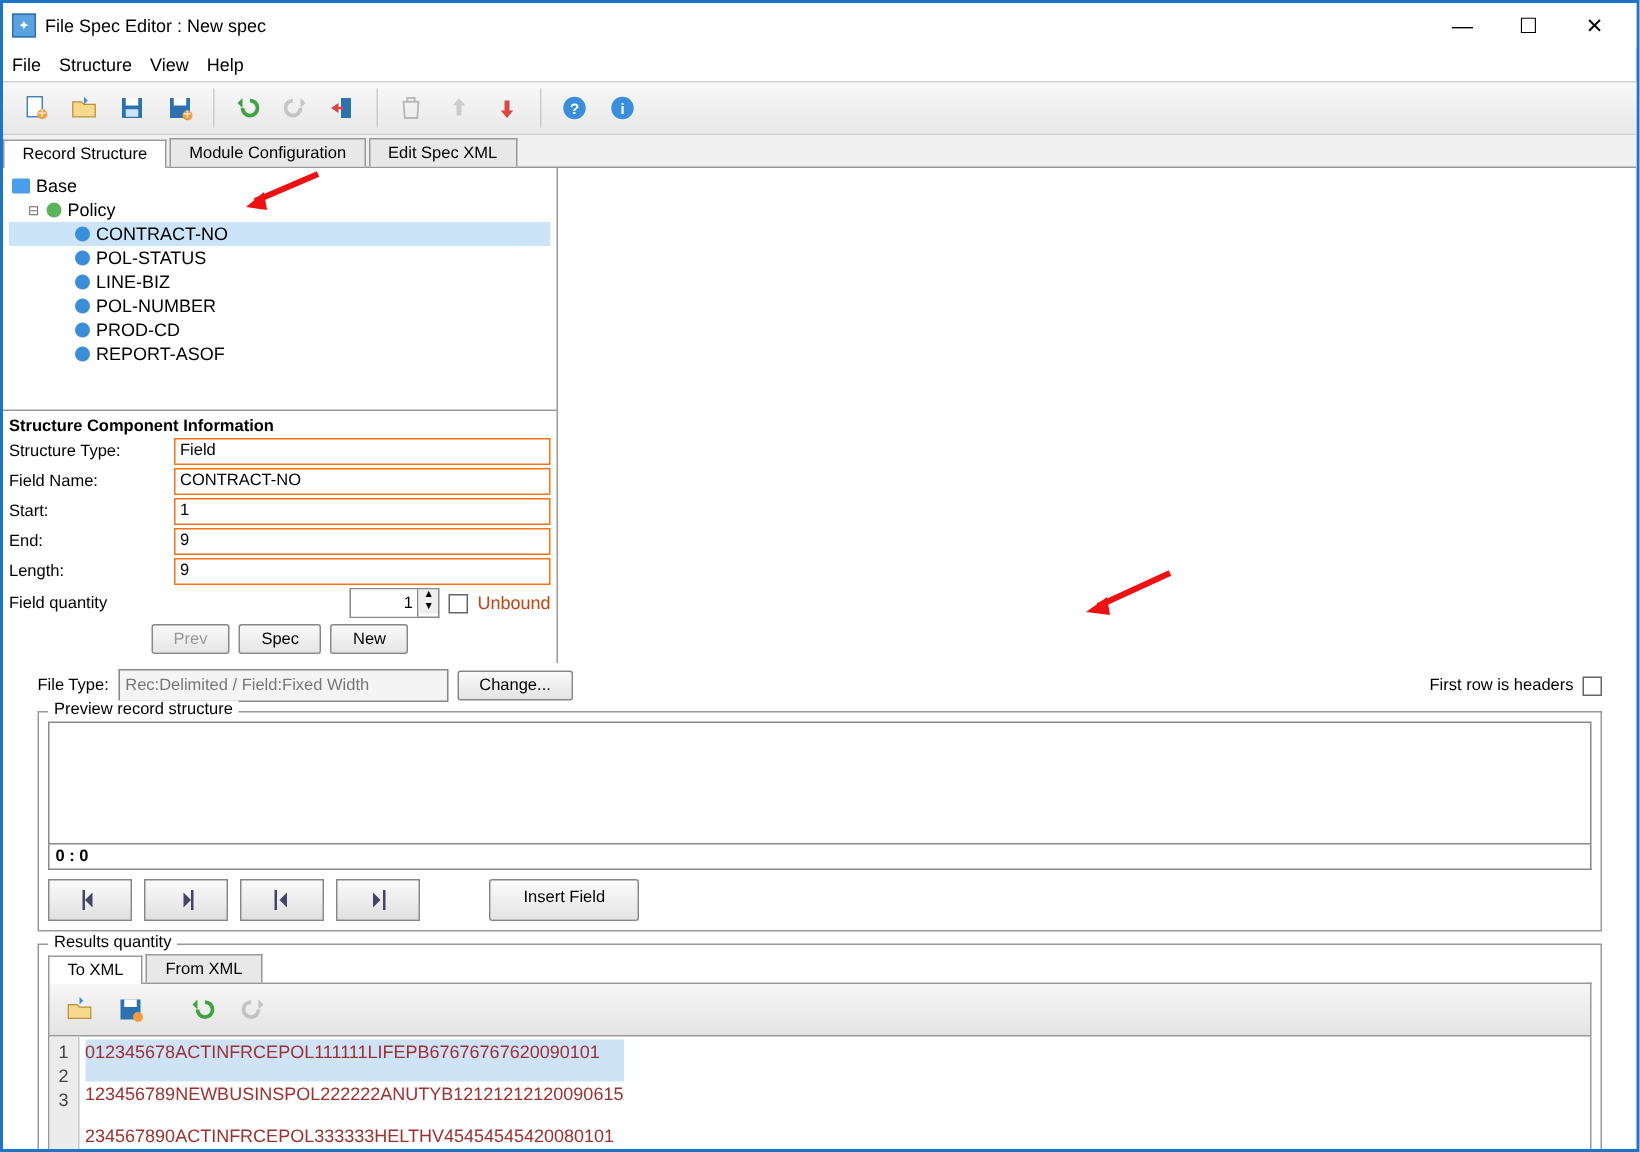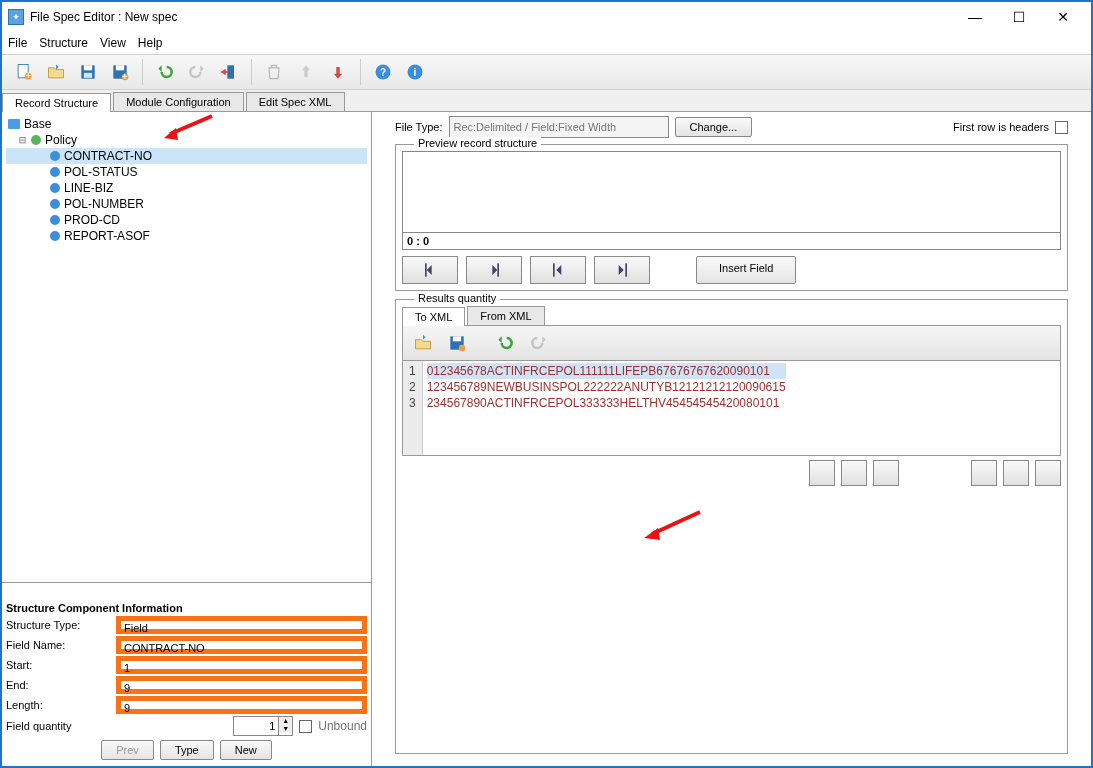--- a/index.html
+++ b/index.html
@@ -41,63 +41,63 @@
 .tree-icon { width:10px; height:10px; border-radius:50%; background:#3a8edb; display:inline-block;}
 .tree-icon.folder { background:#4a9de8; border-radius:1px; width:12px; height:10px;}
 .tree-icon.green { background:#5ab45a; }
 .tree-indent { display:inline-block; }
 .tree-toggle { width:9px; font-size:9px; color:#666; text-align:center;}
 
 
 .red-arrow { position:absolute; pointer-events:none; }
 
 
-.sci { border-top:1px solid #999; padding:17px 4px 6px;}
+.sci { border-top:1px solid #999; padding:2px 4px 6px;margin-top:25px;}
 .sci-title { font-weight:bold; font-size:11px; padding:2px 0;}
 .sci-row { display:flex; align-items:center; margin-bottom:2px;}
 .sci-row label { width:110px; font-size:11px;}
-.sci-row .val { flex:1; border:5px solid #f97316; padding:1px 3px; height:18px; font-size:11px; background:#fff;}
+.sci-row .val { flex:1; border:1px solid #f97316; padding:1px 3px; height:18px; font-size:11px; background:#fff;}
 .sci-btns { display:flex; gap:6px; justify-content:center; margin-top:4px;}
 .btn { border:1px solid #888; background:linear-gradient(#fafafa,#e4e4e4); padding:3px 14px; font-size:11px; border-radius:2px; cursor:default;}
 .btn.disabled { color:#999; }
 
 
 .row { display:flex; align-items:center; gap:6px; margin-bottom:6px;}
 .field-label { font-size:11px;}
 input[type=text].txt { border:1px solid #888; padding:2px 4px; font-size:11px; height:22px;}
 input[type=text].txt[disabled] { background:#f4f4f4; color:#777;}
 .group { border:1px solid #999; padding:6px; position:relative; margin-bottom:8px;}
-.group > .legend { position:absolute; top:-8px; left:18px; background:#fff; padding:0 4px; font-size:11px;}
+.group > .legend { position:absolute; top:-8px; left:6px; background:#fff; padding:0 4px; font-size:11px;}
 .preview-box { border:1px solid #888; background:#fff; height:82px;}
 .status-line { font-size:11px; padding:2px 4px; border:1px solid #888; border-top:none; font-weight:bold;}
 .nav-btns { display:flex; gap:8px; margin-top:6px;}
 .nav-btn { width:56px; height:28px; border:1px solid #888; background:linear-gradient(#fafafa,#e0e0e0); display:flex; align-items:center; justify-content:center;}
 .nav-btn svg { width:20px; height:20px;}
 .insert-btn { padding:5px 22px; }
 
 
 .results-tabs { display:flex;}
 .results-tabs .tab { font-size:11px;}
 .mini-toolbar { background:linear-gradient(#f6f6f6,#e4e4e4); border:1px solid #999; border-bottom:none; padding:3px 6px; display:flex; gap:6px;}
 .code-area { border:1px solid #999; height:96px; display:flex; font-family: "Courier New", monospace; font-size:12px; background:#fff; overflow:auto;}
 .gutter { background:#ececec; border-right:1px solid #ccc; text-align:right; padding:2px 6px; color:#444;}
 .gutter div { height:16px; line-height:16px;}
 .code-lines { padding:2px 4px;}
-.code-lines div { height:16px; line-height:16px; white-space:pre; color:#a03030;}
+.code-lines div { height:28px; line-height:16px; white-space:pre; color:#a03030;}
 .code-lines div.sel { background:#cfe3f7; }
 
 .pos-row { display:flex; align-items:center; gap:6px; margin:4px 0;}
 .icon-btn { width:26px; height:26px; border:1px solid #888; background:linear-gradient(#fafafa,#e0e0e0); display:flex; align-items:center; justify-content:center;}
 .spinner{display:inline-flex;border:1px solid #888;height:20px;}
 .spinner input{border:none;width:44px;text-align:right;padding:0 3px;font-size:11px;}
 .spinner .arrows{display:flex;flex-direction:column;border-left:1px solid #888;}
 .spinner .arrows span{font-size:7px;line-height:8px;padding:0 3px;background:#eee;}
 .chk{width:13px;height:13px;border:1px solid #666;display:inline-block;vertical-align:middle;}
 
-.wrap{position:relative;flex:1;display:flex;flex-direction:row;overflow:hidden;}
+.wrap{position:relative;flex:1;display:flex;flex-direction:column;overflow:hidden;}
 </style>
 </head>
 <body>
 
 <div class="titlebar">
   <span class="app-icon">✦</span>
   <span class="title">File Spec Editor : New spec</span>
   <div class="win-btns">
     <div class="win-btn">—</div>
     <div class="win-btn">☐</div>
@@ -282,26 +282,26 @@
         <label>Field quantity</label>
         <div style="flex:1;display:flex;align-items:center;gap:6px;justify-content:flex-end">
           <span class="spinner">
               <input value="1" style="">
               <span class="arrows">
                 <span>▲</span>
                 <span>▼</span>
               </span>
             </span>
           <span class="chk"></span>
-          <span style="color:#737373">Unbound</span>
+          <span style="color:#c2410c">Unbound</span>
         </div>
       </div>
       <div class="sci-btns">
         <div class="btn disabled">Prev</div>
-        <div class="btn">Type</div>
+        <div class="btn">Spec</div>
         <div class="btn">New</div>
       </div>
     </div>
   </div>
 
   <div class="right-pane">
     <div class="row">
       <span class="field-label">File Type:</span>
       <input type="text" class="txt" disabled="" style="width: 220px;" value="Rec:Delimited / Field:Fixed Width">
       <div class="btn">Change...</div>

